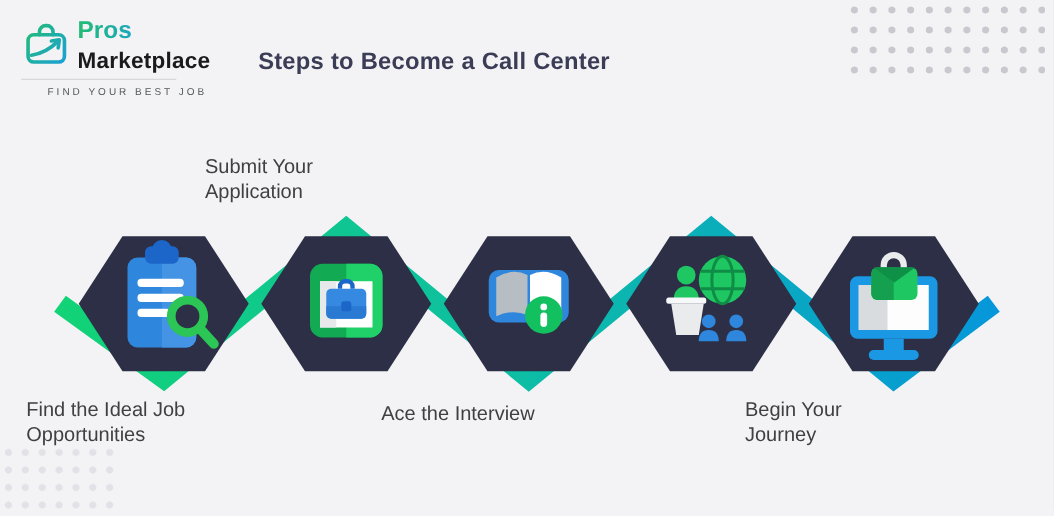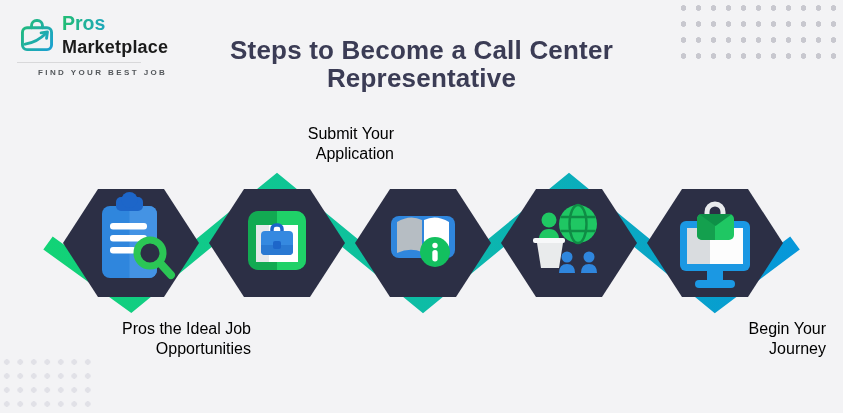--- a/index.html
+++ b/index.html
@@ -15,30 +15,30 @@
   }
   .dots-bl{
     left:0;top:355px;width:95px;height:56px;
     background-image:radial-gradient(circle,#e1e1e7 2.6px,rgba(0,0,0,0) 3px);
     background-size:13.5px 14px;
   }
   .logo{position:absolute;left:17px;top:13px;}
   .logo-row{display:flex;align-items:center;gap:5px;}
   .logo-marketplace{font-size:18px;font-weight:bold;color:#1b1b1b;margin-top:-1px;letter-spacing:.2px;}
   .logo-divider{height:1px;background:#d8d8da;width:124px;margin-top:4px;}
-  .logo-tagline{margin-top:5px;font-size:8px;font-weight:bold;letter-spacing:2.4px;color:#53575b;white-space:nowrap;padding-left:21px;}
+  .logo-tagline{margin-top:5px;font-size:8px;font-weight:normal;letter-spacing:2.4px;color:#53575b;white-space:nowrap;padding-left:21px;}
   .title{
     position:absolute;left:50%;top:36px;transform:translateX(-50%);
-    text-align:center;font-size:26px;line-height:28px;font-weight:600;
+    font-size:19px;line-height:28px;font-weight:600;
     color:#3b3c55;width:430px;letter-spacing:.2px;
   }
   .band{position:absolute;left:0;top:0;}
   .step-label{
-    position:absolute;width:230px;text-align:right;font-size:16px;line-height:20px;
-    color:#000000;white-space:pre-line;font-weight:500;
+    position:absolute;width:230px;text-align:left;font-size:16px;line-height:20px;
+    color:#404040;white-space:pre-line;font-weight:500;
   }
 </style>
 </head>
 <body>
 
 <div class="canvas">
 
   <div class="dots dots-tr"></div>
   <div class="dots dots-bl"></div>
 
@@ -68,21 +68,20 @@
         </svg>
         <div class="logo-marketplace">Marketplace</div>
       </div>
     </div>
     <div class="logo-divider"></div>
     <div class="logo-tagline">FIND YOUR BEST JOB</div>
   </div>
 
   <div class="title">
     <div>Steps to Become a Call Center</div>
-    <div>Representative</div>
   </div>
 
   <svg class="band" width="843" height="413" viewBox="0 0 843 413">
     <defs>
       <linearGradient id="ribbonGrad" gradientUnits="userSpaceOnUse" x1="48" y1="0" x2="795" y2="0">
         <stop offset="0" stop-color="#12d376"></stop>
         <stop offset="0.5" stop-color="#0dbda5"></stop>
         <stop offset="1" stop-color="#0697da"></stop>
       </linearGradient>
     </defs>
@@ -159,20 +158,21 @@
         <rect x="707" y="271" width="16" height="9" fill="#1b98e3"></rect>
         <rect x="695" y="280" width="40" height="8" rx="4" fill="#1b98e3"></rect>
         <path d="M707 214 v-2 a8 8 0 0 1 16 0 v2" fill="none" stroke="#e9ebed" stroke-width="5"></path>
         <rect x="697" y="214" width="37" height="26" rx="5" fill="#1fc763"></rect>
         <path d="M715 214 h-13 a5 5 0 0 0 -5 5 v16 a5 5 0 0 0 5 5 h13 Z" fill="#14a04e"></path>
         <path d="M699 214 L715.5 226 L732 214 Z" fill="#0e9047"></path>
       </g>
     </g>
   </svg>
 
-  <div class="step-label" style="left:21px;top:319px">Pros the Ideal Job
+  <div class="step-label" style="left:21px;top:319px">Find the Ideal Job
 Opportunities</div>
   <div class="step-label" style="left:164px;top:124px">Submit Your
 Application</div>
+  <div class="step-label" style="left:305px;top:322px">Ace the Interview</div>
   <div class="step-label" style="left:596px;top:319px">Begin Your
 Journey</div>
 
 </div>
 
 </body></html>

